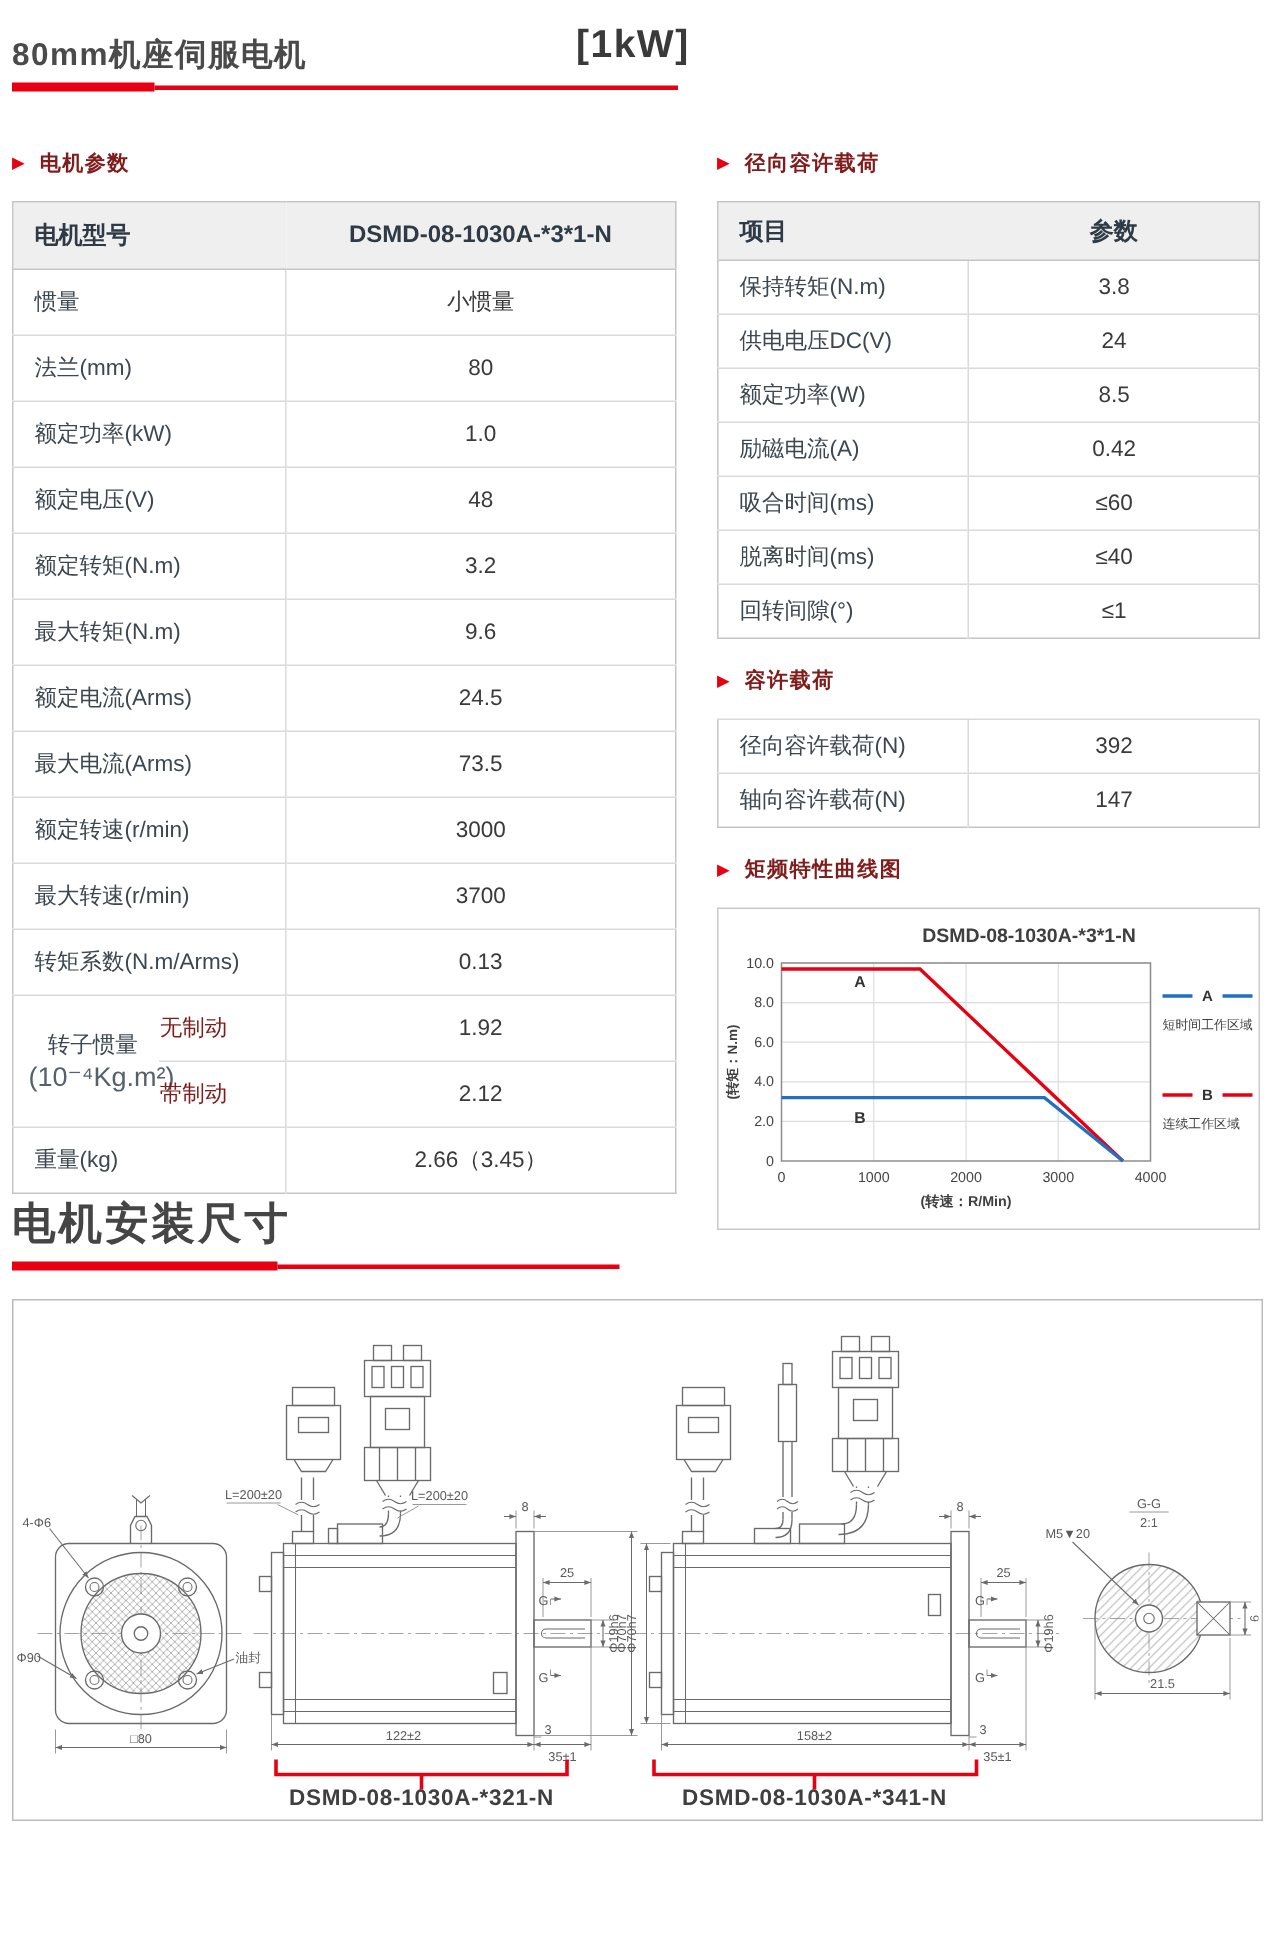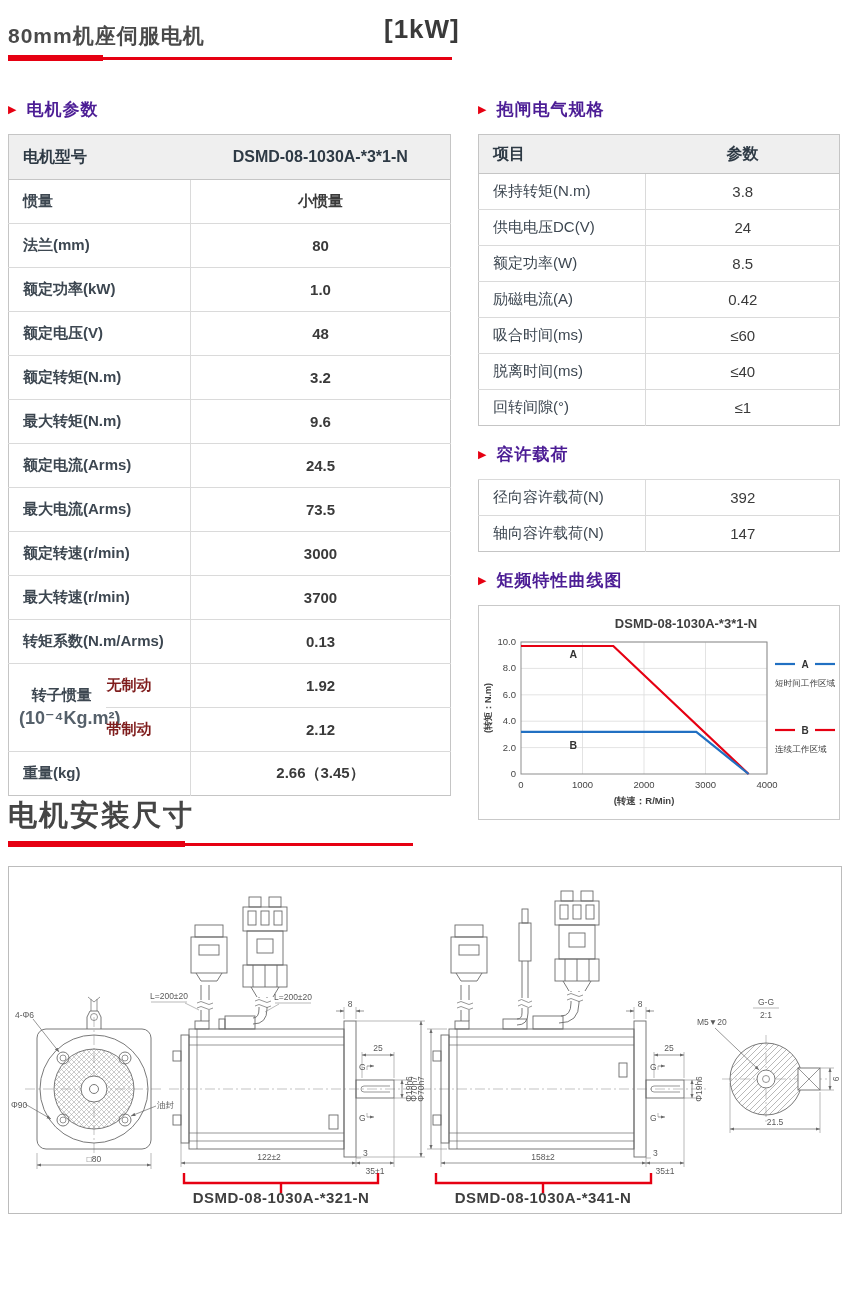--- a/index.html
+++ b/index.html
@@ -7,31 +7,31 @@
     width:850px;height:1289px;position:relative;background:#fff;
     font-family:"Liberation Sans","DejaVu Sans",sans-serif;color:#3c3c3c;
   }
   
   .page-title{position:absolute;left:8px;top:8px;font-size:21px;font-weight:bold;color:#4a4a4a;letter-spacing:1px;}
   .power-badge{position:absolute;left:384px;top:14px;font-size:26px;font-weight:800;color:#3a3a3a;letter-spacing:1px;}
   .rule{position:absolute;background:#e60012;}
   .sec2-title{position:absolute;left:8px;top:796px;font-size:29px;font-weight:bold;color:#454545;letter-spacing:2px;}
   .sec-h{display:flex;align-items:center;height:26px;}
   .sec-h .tri{color:#e60012;font-size:11px;margin-right:10px;line-height:1;}
-  .sec-h .txt{font-size:17px;font-weight:bold;color:#4c1d95;letter-spacing:1px;}
+  .sec-h .txt{font-size:14px;font-weight:bold;color:#7f1d1d;letter-spacing:1px;}
   
   .col-left{position:absolute;left:8px;top:96px;width:442px;}
   .col-right{position:absolute;left:478px;top:96px;width:362px;}
   
   table{border-collapse:collapse;table-layout:fixed;width:100%;border-radius:23px;}
   .spec{border:1.5px solid #c5c5c5;margin-top:12px;}
   .spec th{background:#efefef;border-bottom:1px solid #c5c5c5;font-size:16px;color:#2e3a45;font-weight:bold;}
   .spec td{border-top:1px solid #dadada;font-size:15px;}
   .motor th{height:42px;}
-  .motor td{height:41px;font-weight:bold;}
+  .motor td{height:41px;}
   .brake th{height:36px;}
   .brake td,.load td{height:33px;}
   .lblh{text-align:left;padding-left:14px;}
   .lbl{text-align:left;padding-left:14px;color:#3d4751;border-right:1px solid #dadada;}
   .val{text-align:center;color:#3a3a3a;}
   .rot-main{text-align:center;padding-left:10px;color:#3d4751;}
   .rot-main .sm{font-size:18px;color:#55606a;margin-top:2px;}
   .rot-sub{color:#7f1d1d;border-right:1px solid #dadada;}
   .valh{text-align:center;}
   
@@ -150,21 +150,21 @@
         <td class="lbl" colspan="2">重量(kg)</td>
         <td class="val">2.66（3.45）</td>
       </tr>
     </tbody>
   </table>
 </div>
 
 <div class="col-right">
   <div class="sec-h">
     <span class="tri">▶</span>
-    <span class="txt">抱闸电气规格</span>
+    <span class="txt">径向容许载荷</span>
   </div>
   <table class="spec brake">
     <colgroup>
         <col style="width:167px">
         <col style="width:193px">
       </colgroup>
     <thead>
       <tr>
         <th class="lblh">项目</th>
         <th class="valh">参数</th>

